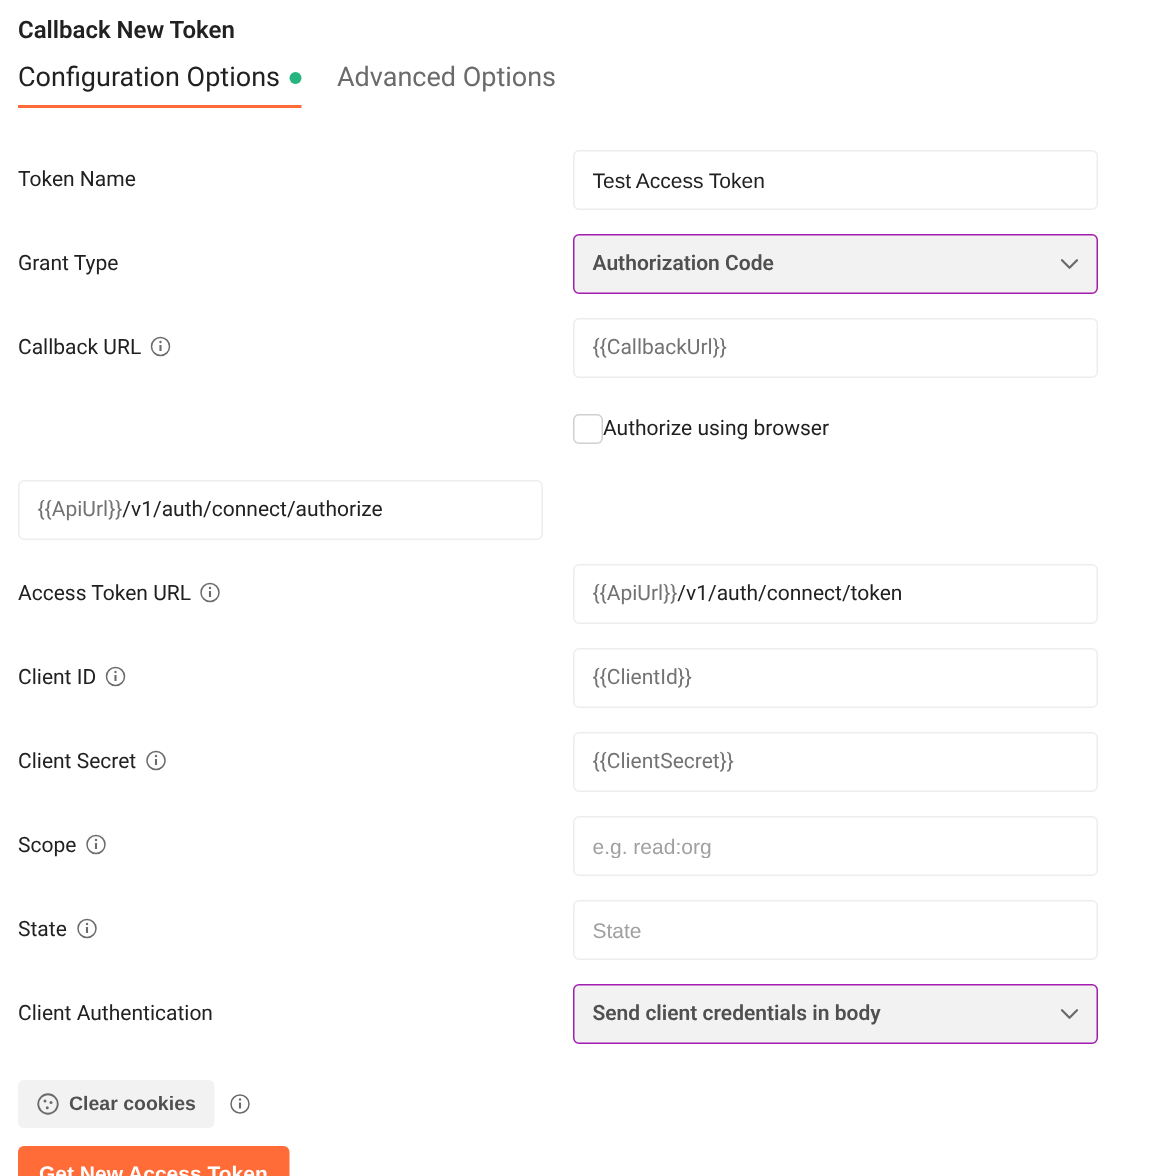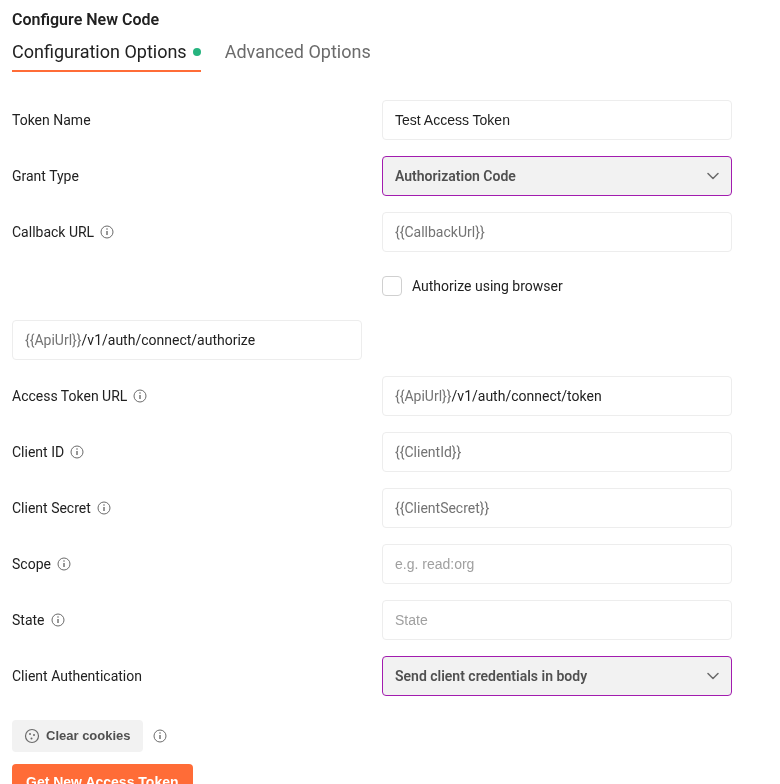--- a/index.html
+++ b/index.html
@@ -61,21 +61,20 @@
       flex-direction: column;
       gap: 16px;
     }
     .row {
       display: flex;
       align-items: center;
     }
     .label-col {
       width: 370px;
       display: flex;
-      align-items: center;
       gap: 6px;
       font-size: 14px;
       color: #212121;
       flex-shrink: 0;
     }
     .input-col {
       flex: 1;
       max-width: 350px;
     }
     .text-input {
@@ -146,21 +145,20 @@
       justify-content: center;
       color: #6b6b6b;
     }
     .info-icon svg {
       width: 14px;
       height: 14px;
     }
     .checkbox-row {
       display: flex;
       align-items: center;
-      gap: 10px;
       margin-left: 370px;
       margin-top: 8px;
       margin-bottom: 8px;
     }
     .checkbox {
       width: 20px;
       height: 20px;
       border: 1.5px solid #d0d0d0;
       border-radius: 4px;
       background: #fff;
@@ -209,21 +207,21 @@
       border-radius: 4px;
       font-size: 14px;
       font-weight: 600;
       color: #fff;
       cursor: pointer;
     }
   </style>
 </head>
 <body>
 
-<h2 class="page-title">Configure New Code</h2>
+<h2 class="page-title">Callback New Token</h2>
 
 <div class="tabs">
   <div class="tab active">
     <span>Configuration Options</span>
     <span class="status-dot"></span>
   </div>
   <div class="tab">
     <span>Advanced Options</span>
   </div>
 </div>

